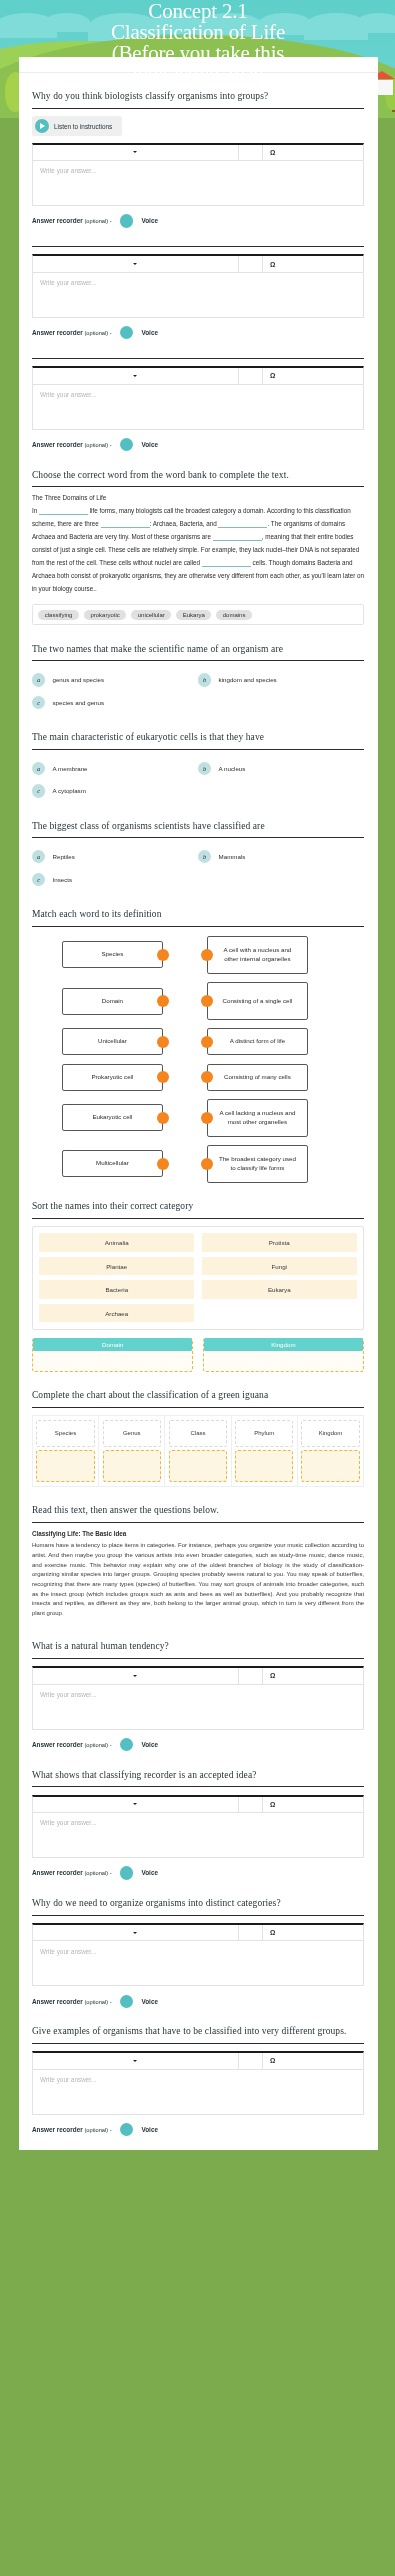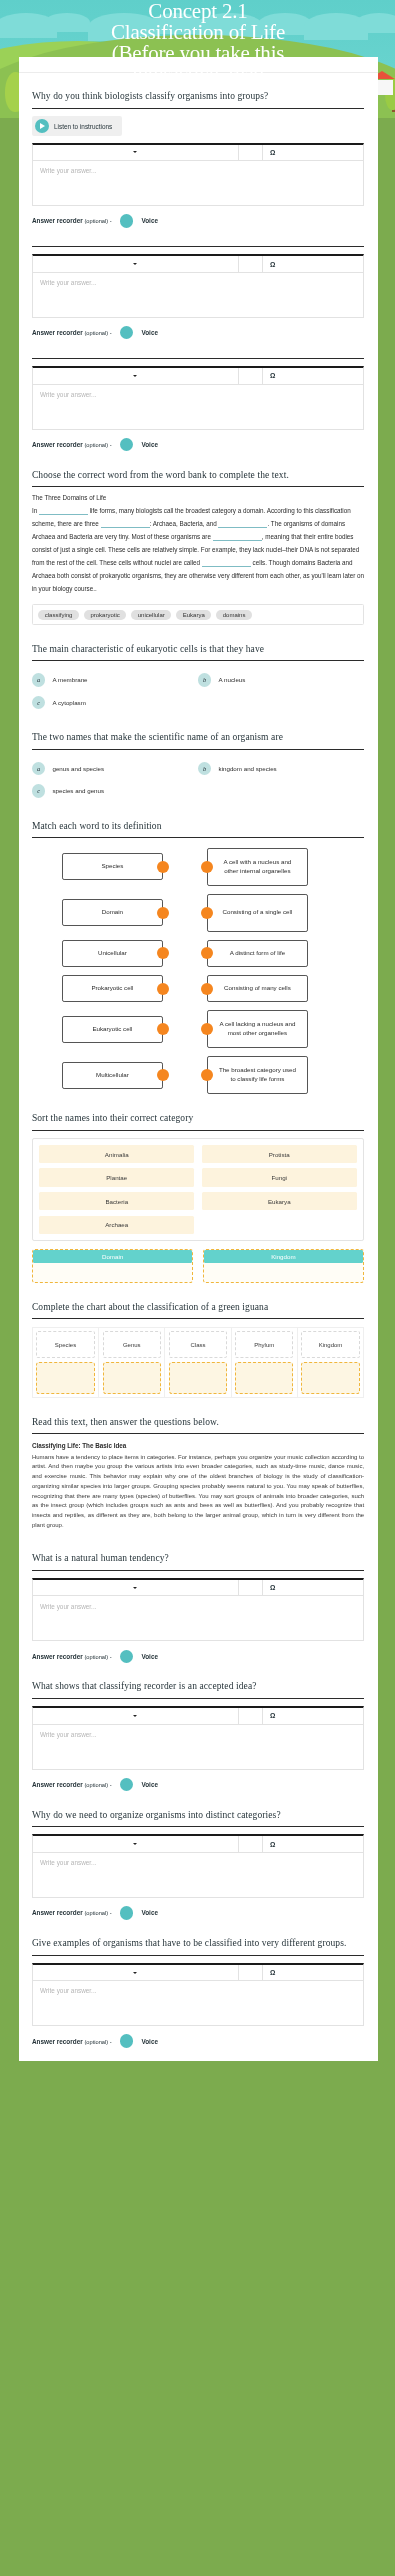--- a/index.html
+++ b/index.html
@@ -335,52 +335,70 @@
         <div class="cloze-text"><span>In </span><span class="blank"></span><span> life forms, many biologists call the broadest category a domain. According to this classification scheme, there are three </span><span class="blank"></span><span>: Archaea, Bacteria, and </span><span class="blank"></span><span>. The organisms of domains Archaea and Bacteria are very tiny. Most of these organisms are </span><span class="blank"></span><span>, meaning that their entire bodies consist of just a single cell. These cells are relatively simple. For example, they lack nuclei–their DNA is not separated from the rest of the cell. These cells without nuclei are called </span><span class="blank"></span><span> cells. Though domains Bacteria and Archaea both consist of prokaryotic organisms, they are otherwise very different from each other, as you'll learn later on in your biology course..</span></div>
         <div class="wordbank">
           <span class="chip">classifying</span>
           <span class="chip">prokaryotic</span>
           <span class="chip">unicellular</span>
           <span class="chip">Eukarya</span>
           <span class="chip">domains</span>
         </div>
       </div>
       <div class="q-block">
+        <div class="q-title">The two names that make the scientific name of an organism are</div>
+        <hr class="q-rule">
+        <div class="mcq">
+          <div class="opt">
+            <span class="opt-letter">a</span>
+            <span class="opt-text">genus and species</span>
+          </div>
+          <div class="opt">
+            <span class="opt-letter">b</span>
+            <span class="opt-text">kingdom and species</span>
+          </div>
+          <div class="opt">
+            <span class="opt-letter">c</span>
+            <span class="opt-text">species and genus</span>
+          </div>
+        </div>
+      </div>
+      <div class="q-block">
         <div class="q-title">The main characteristic of eukaryotic cells is that they have</div>
         <hr class="q-rule">
         <div class="mcq">
           <div class="opt">
             <span class="opt-letter">a</span>
             <span class="opt-text">A membrane</span>
           </div>
           <div class="opt">
             <span class="opt-letter">b</span>
             <span class="opt-text">A nucleus</span>
           </div>
           <div class="opt">
             <span class="opt-letter">c</span>
             <span class="opt-text">A cytoplasm</span>
           </div>
         </div>
       </div>
       <div class="q-block">
-        <div class="q-title">The two names that make the scientific name of an organism are</div>
+        <div class="q-title">The biggest class of organisms scientists have classified are</div>
         <hr class="q-rule">
         <div class="mcq">
           <div class="opt">
             <span class="opt-letter">a</span>
-            <span class="opt-text">genus and species</span>
+            <span class="opt-text">Reptiles</span>
           </div>
           <div class="opt">
             <span class="opt-letter">b</span>
-            <span class="opt-text">kingdom and species</span>
+            <span class="opt-text">Mammals</span>
           </div>
           <div class="opt">
             <span class="opt-letter">c</span>
-            <span class="opt-text">species and genus</span>
+            <span class="opt-text">Insects</span>
           </div>
         </div>
       </div>
       <div class="q-block">
         <div class="q-title">Match each word to its definition</div>
         <hr class="q-rule">
         <div class="match-grid">
           <div class="match-row">
             <div class="match-left">
               <div class="match-card">Species</div>

